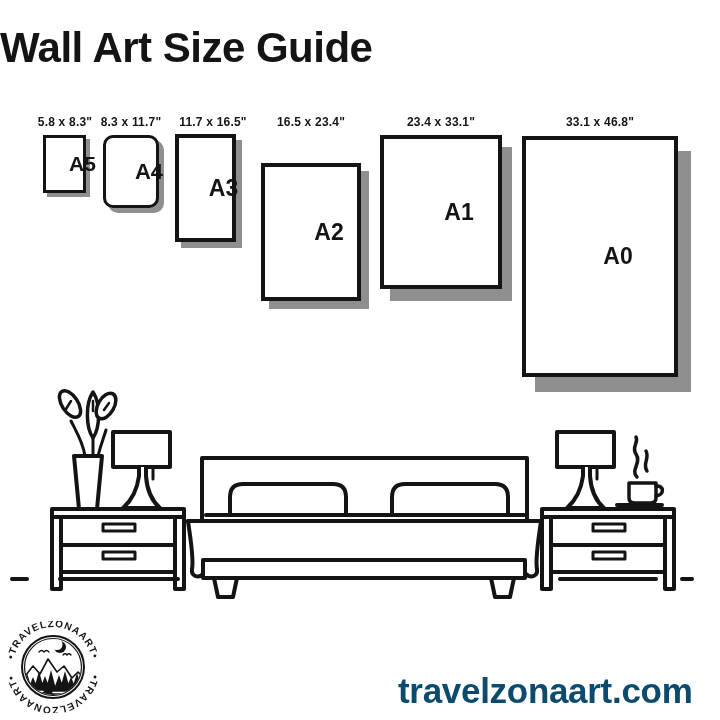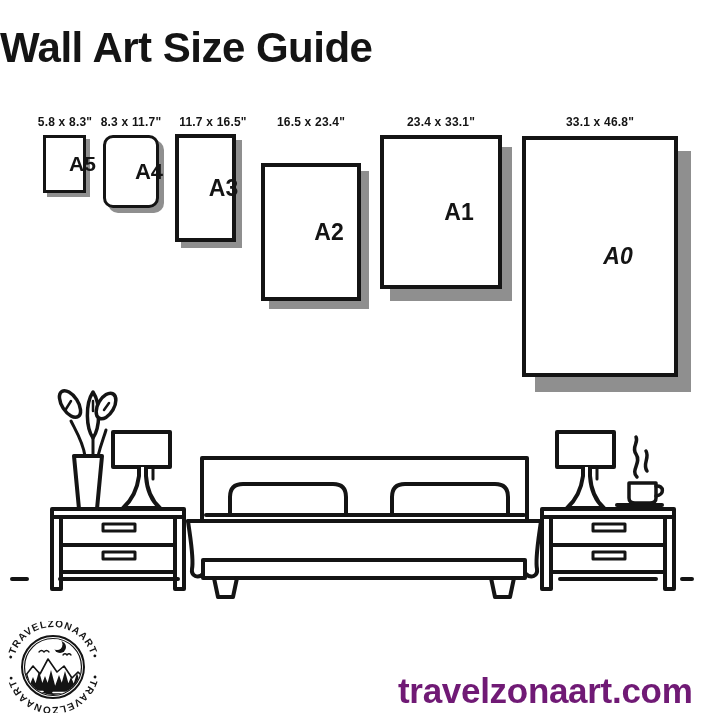--- a/index.html
+++ b/index.html
@@ -20,26 +20,26 @@
   .frame{
     position:absolute;background:#fff;border:4px solid #141414;box-sizing:border-box;
     display:flex;align-items:center;justify-content:center;
     font-weight:bold;font-size:23px;color:#141414;padding-left:36px;
   }
   .f-a5{left:43px;top:135px;width:43px;height:58px;border-width:3px;box-shadow:4px 4px 0 0 #8f8f8f;font-size:21px;}
   .f-a4{left:103px;top:135px;width:56px;height:73px;border-width:3px;box-shadow:5px 5px 0 0 #8f8f8f;font-size:22px;border-radius:10px;}
   .f-a3{left:175px;top:134px;width:61px;height:108px;box-shadow:6px 6px 0 0 #8f8f8f;}
   .f-a2{left:261px;top:135px;width:100px;height:138px;box-shadow:8px 8px 0 0 #8f8f8f;margin-top:28px;}
   .f-a1{left:380px;top:135px;width:122px;height:154px;box-shadow:10px 12px 0 0 #8f8f8f;}
-  .f-a0{left:522px;top:136px;width:156px;height:241px;box-shadow:13px 15px 0 0 #8f8f8f;font-style:italic;}
+  .f-a0{left:522px;top:136px;width:156px;height:241px;box-shadow:13px 15px 0 0 #8f8f8f;}
   .bed-svg{position:absolute;left:5px;top:380px;}
   .logo-svg{position:absolute;left:7px;top:621px;}
   .website{
     position:absolute;left:398px;top:671px;
-    font-size:35px;font-weight:bold;letter-spacing:-0.3px;color:#701a75;
+    font-size:35px;font-weight:bold;letter-spacing:-0.3px;color:#0c4a6e;
   }
 </style>
 </head>
 <body>
 
 <div class="canvas">
 
   <h1 class="title">Wall Art Size Guide</h1>
 
   <section>

